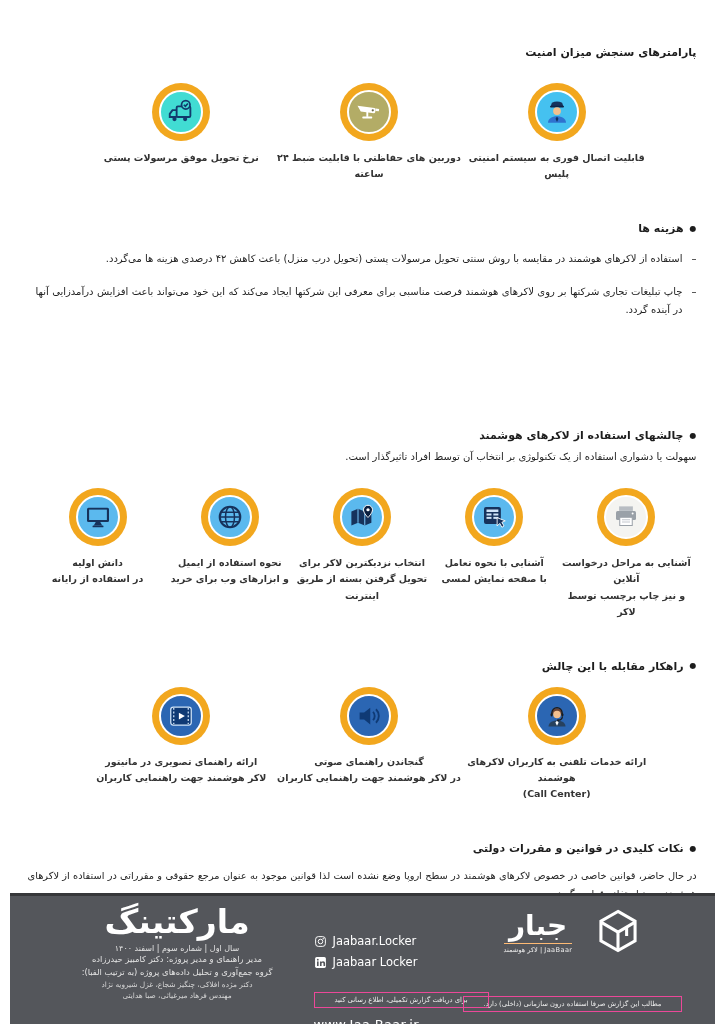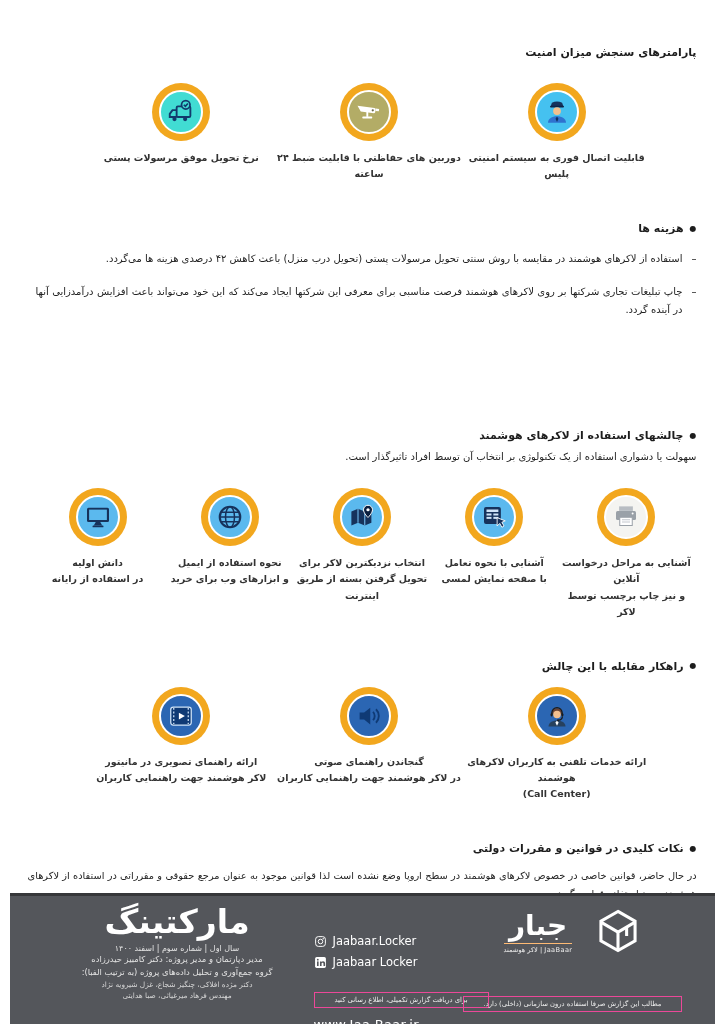--- a/index.html
+++ b/index.html
@@ -277,21 +277,21 @@
         <p>در سطح اروپا شرکتهایی که می‌توانند لاکرهای خود را در کشورهای دیگر نصب کنند (مانند Keba، InPost و DHL) بسیار محدود هستند؛ این به دلیل قوانین و مقررات متفاوت شهرداری‌ها در کشورهای مختلف است.</p>
       </div>
     </section>
 
   </div>
 
   <footer class="footer">
     <div class="mag-col">
       <div class="mag-title">مارکتینگ</div>
       <div class="mag-issue">سال اول | شماره سوم | اسفند ۱۴۰۰</div>
-      <div class="mag-credit">مدیر دپارتمان و مدیر پروژه: دکتر کامبیز حیدرزاده</div>
+      <div class="mag-credit">مدیر راهنمای و مدیر پروژه: دکتر کامبیز حیدرزاده</div>
       <div class="mag-credit">گروه جمع‌آوری و تحلیل داده‌های پروژه (به ترتیب الفبا):</div>
       <div class="mag-credit small">دکتر مژده افلاکی، چنگیز شجاع، غزل شیرویه نژاد</div>
       <div class="mag-credit small">مهندس فرهاد میرغیاثی، صبا هدایتی</div>
     </div>
 
     <div class="mid-col">
       <div class="social-row">
         <span>
           <svg viewBox="0 0 24 24" width="13" height="13">
             <rect x="3" y="3" width="18" height="18" rx="5" fill="none" stroke="#fff" stroke-width="1.8"></rect>

